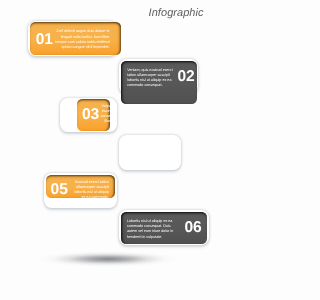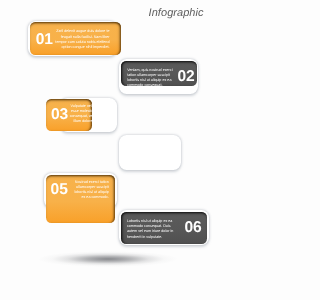--- a/index.html
+++ b/index.html
@@ -24,35 +24,35 @@
 <div class="stage">
   <div class="title">Infographic</div>
 
   <div class="plate" style="left:28.3px;top:20.6px;width:88.4px;height:35.8px"></div>
   <div class="bar o" style="left:30.2px;top:22.4px;width:91px;height:32.2px">
     <div class="num" style="left:5.5px;top:11.3px">01</div>
     <div class="txt" style="left:24px;top:7.0px;width:55.3px;text-align:right">Zzril delenit augue duis dolore te feugait nulla facilisi. Nam liber tempor cum soluta nobis eleifend option congue nihil imperdiet.</div>
   </div>
 
   <div class="plate" style="left:118.8px;top:59.2px;width:79.6px;height:34.6px"></div>
-  <div class="bar d" style="left:120.6px;top:61px;width:76.1px;height:25px">
+  <div class="bar d" style="left:120.6px;top:61px;width:76.1px;height:43px">
     <div class="txt" style="left:6.6px;top:6.8px;width:45.3px">Veniam, quis nostrud exerci tation ullamcorper suscipit lobortis nisl ut aliquip ex ea commodo consequat.</div>
     <div class="num" style="left:56.8px;top:10.1px">02</div>
   </div>
 
   <div class="plate" style="left:59.5px;top:97.5px;width:57.2px;height:34.9px"></div>
-  <div class="bar o" style="left:46px;top:99.3px;width:46px;height:31.5px">
+  <div class="bar o" style="left:77px;top:99.3px;width:33px;height:31.5px">
     <div class="num" style="left:5px;top:9.4px">03</div>
     <div class="txt" style="left:22.3px;top:4.5px;width:25.2px;text-align:right">Vulputate velit esse molestie consequat, vel illum dolore.</div>
   </div>
 
   <div class="plate" style="left:118.8px;top:135px;width:62.3px;height:34.6px"></div>
 
   <div class="plate" style="left:44.2px;top:172.7px;width:72.7px;height:35.3px"></div>
-  <div class="bar o" style="left:46px;top:174.5px;width:69.1px;height:48px">
+  <div class="bar o" style="left:46px;top:174.5px;width:69.1px;height:23px">
     <div class="num" style="left:4.6px;top:9.1px">05</div>
     <div class="txt" style="left:28.2px;top:5.1px;width:34.5px;text-align:right">Nostrud exerci tation ullamcorper suscipit lobortis nisl ut aliquip ex ea commodo.</div>
   </div>
 
   <div class="plate" style="left:118.7px;top:210.3px;width:90px;height:35.2px"></div>
   <div class="bar d" style="left:120.5px;top:212.1px;width:86.4px;height:32px">
     <div class="txt" style="left:6.4px;top:6.9px;width:47px">Lobortis nisl ut aliquip ex ea commodo consequat. Duis autem vel eum iriure dolor in hendrerit in vulputate.</div>
     <div class="num" style="left:63.9px;top:10.2px">06</div>
   </div>
 

